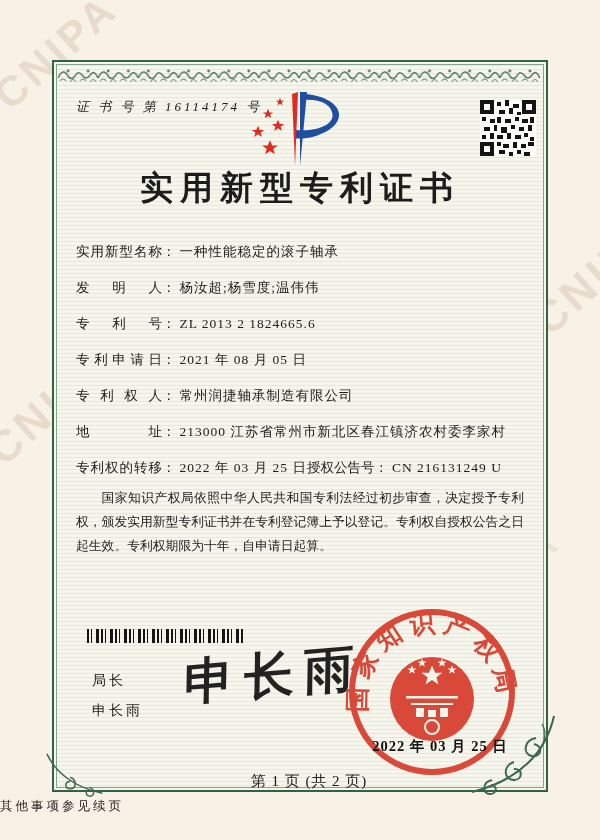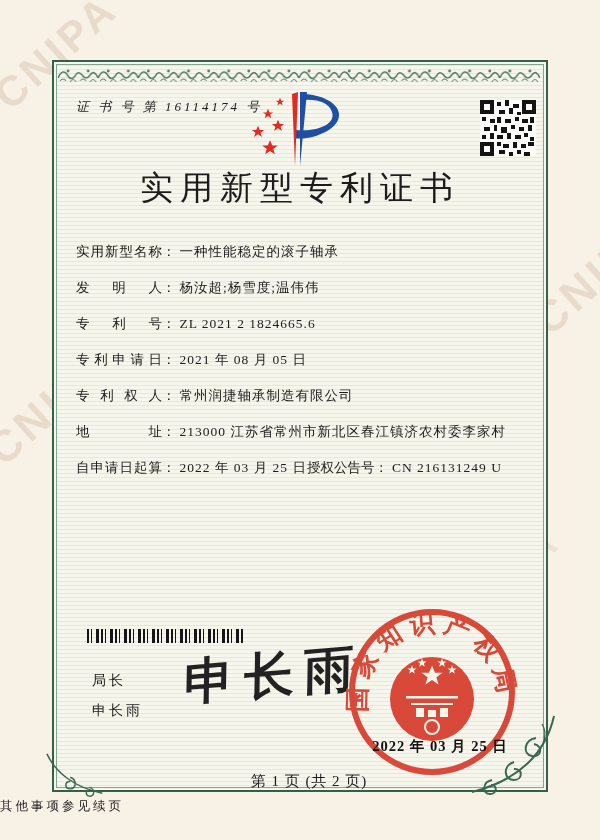--- a/index.html
+++ b/index.html
@@ -12,21 +12,21 @@
          border:2px solid #33604a;background:#f7f6ec;z-index:1;}
   .frame-inner{position:absolute;inset:2px;border:1px solid #7fa58d;
          background:repeating-linear-gradient(180deg,rgba(130,165,135,0.16) 0 1px,rgba(255,255,255,0) 1px 4px);}
   .ornament-top{position:absolute;left:4px;top:3px;width:482px;height:20px;opacity:.85;}
   .flourish-br{position:absolute;right:-12px;bottom:-14px;width:96px;height:96px;}
   .flourish-bl{position:absolute;left:-10px;bottom:-12px;width:70px;height:70px;transform:scaleX(-1);}
   .abs{position:absolute;}
   .certno{left:22px;top:36px;font-size:13px;letter-spacing:3px;font-style:italic;}
   .logo{left:186px;top:26px;width:130px;height:84px;}
   .qr{left:426px;top:38px;width:56px;height:56px;}
-  .title{left:0;top:104px;width:100%;text-align:center;font-size:33px;font-weight:normal;
+  .title{left:0;top:104px;width:100%;text-align:center;font-size:33px;font-weight:bold;
          letter-spacing:7px;}
   .fields{left:22px;top:180px;width:450px;font-size:13.5px;}
   .frow{height:36px;line-height:20px;white-space:nowrap;}
   .fl{display:inline-block;width:86px;text-align:justify;text-align-last:justify;}
   .fc{margin-right:4px;}
   .fv{letter-spacing:1px;font-family:Liberation Serif, serif;}
   .frow2{display:flex;height:36px;line-height:20px;}
   .frow2 .half2{}
   .paras{left:22px;top:424px;width:448px;font-size:12.8px;line-height:1.88;
          text-align:justify;}
@@ -151,38 +151,39 @@
   <div class="abs title">实用新型专利证书</div>
 
   <div class="abs fields">
     <div class="frow">
       <span class="fl">实用新型名称</span><span class="fc">：</span><span class="fv">一种性能稳定的滚子轴承</span>
     </div>
     <div class="frow">
       <span class="fl">发明人</span><span class="fc">：</span><span class="fv">杨汝超;杨雪度;温伟伟</span>
     </div>
     <div class="frow">
-      <span class="fl">专利号</span><span class="fc">：</span><span class="fv">ZL 2021 2 1824665.6</span>
+      <span class="fl">专利号</span><span class="fc">：</span><span class="fv">ZL 2013 2 1824665.6</span>
     </div>
     <div class="frow">
       <span class="fl">专利申请日</span><span class="fc">：</span><span class="fv">2021 年 08 月 05 日</span>
     </div>
     <div class="frow">
       <span class="fl">专利权人</span><span class="fc">：</span><span class="fv">常州润捷轴承制造有限公司</span>
     </div>
     <div class="frow">
       <span class="fl">地址</span><span class="fc">：</span><span class="fv">213000 江苏省常州市新北区春江镇济农村委李家村</span>
     </div>
     <div class="frow2">
-      <span><span class="fl">自申请日起算</span><span class="fc">：</span><span class="fv">2022 年 03 月 25 日</span></span>
+      <span><span class="fl">专利权的转移</span><span class="fc">：</span><span class="fv">2022 年 03 月 25 日</span></span>
       <span class="half2"><span>授权公告号</span><span class="fc">：</span><span class="fv">CN 216131249 U</span></span>
     </div>
   </div>
 
   <div class="abs paras">
+    <p>国家知识产权局依照中华人民共和国专利法经过初步审查，决定授予专利权，颁发实用新型专利证书并在专利登记簿上予以登记。专利权自授权公告之日起生效。专利权期限为十年，自申请日起算。</p>
   </div>
 
   <div class="abs barcode"></div>
 
   <div class="abs director">
     <div>局长</div>
     <div>申长雨</div>
   </div>
 
   <div class="abs signature">申长雨</div>

